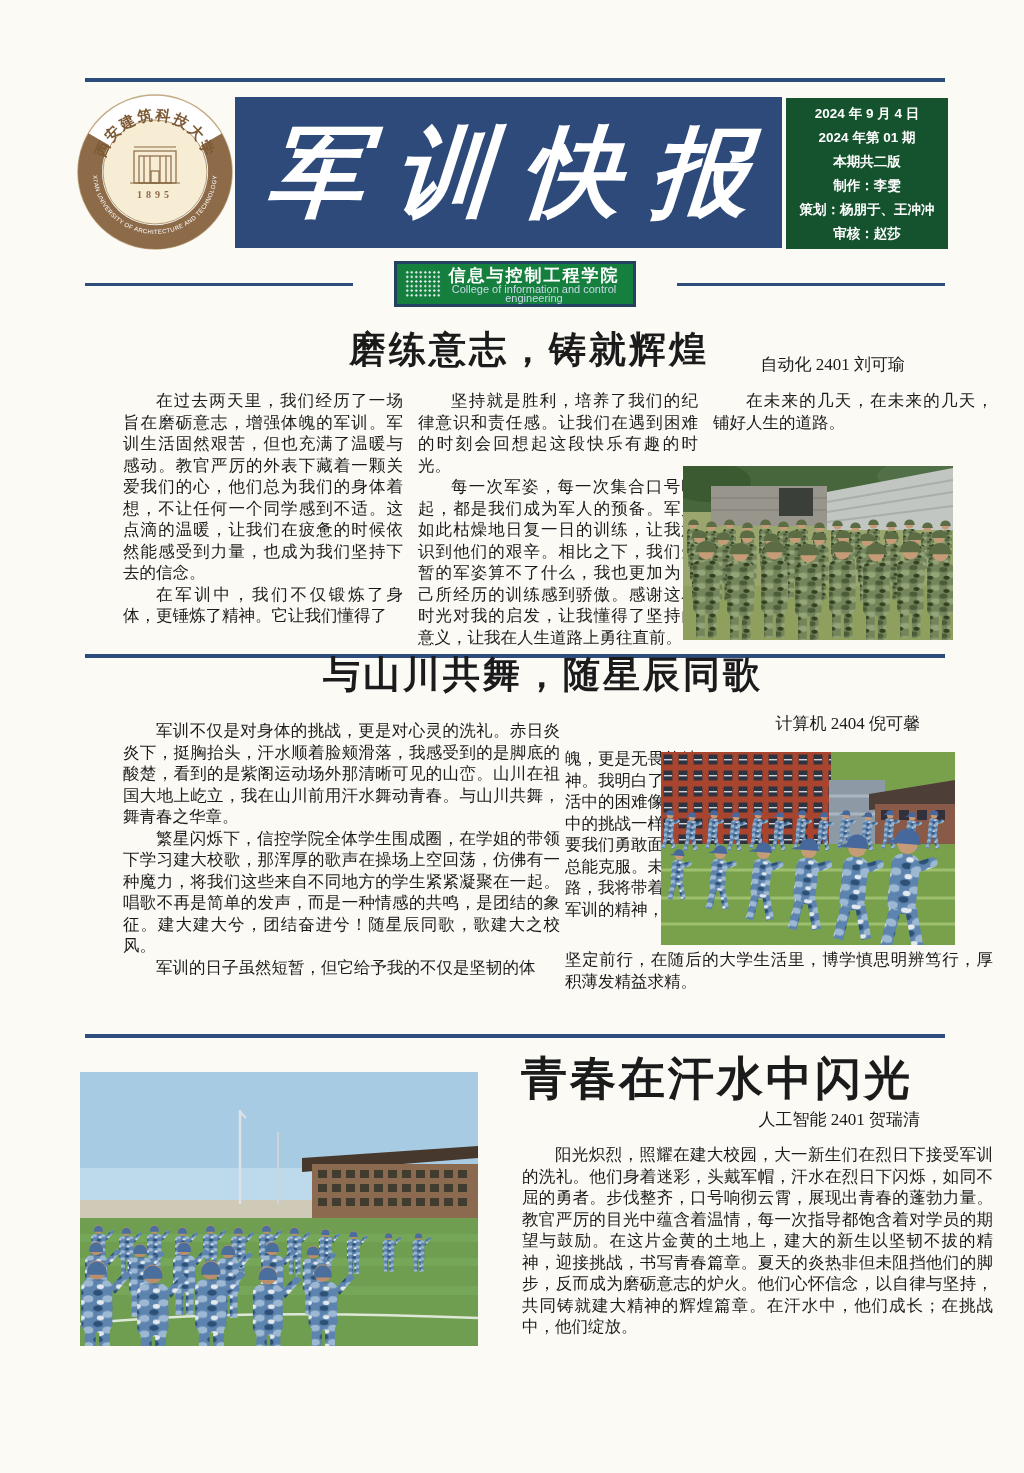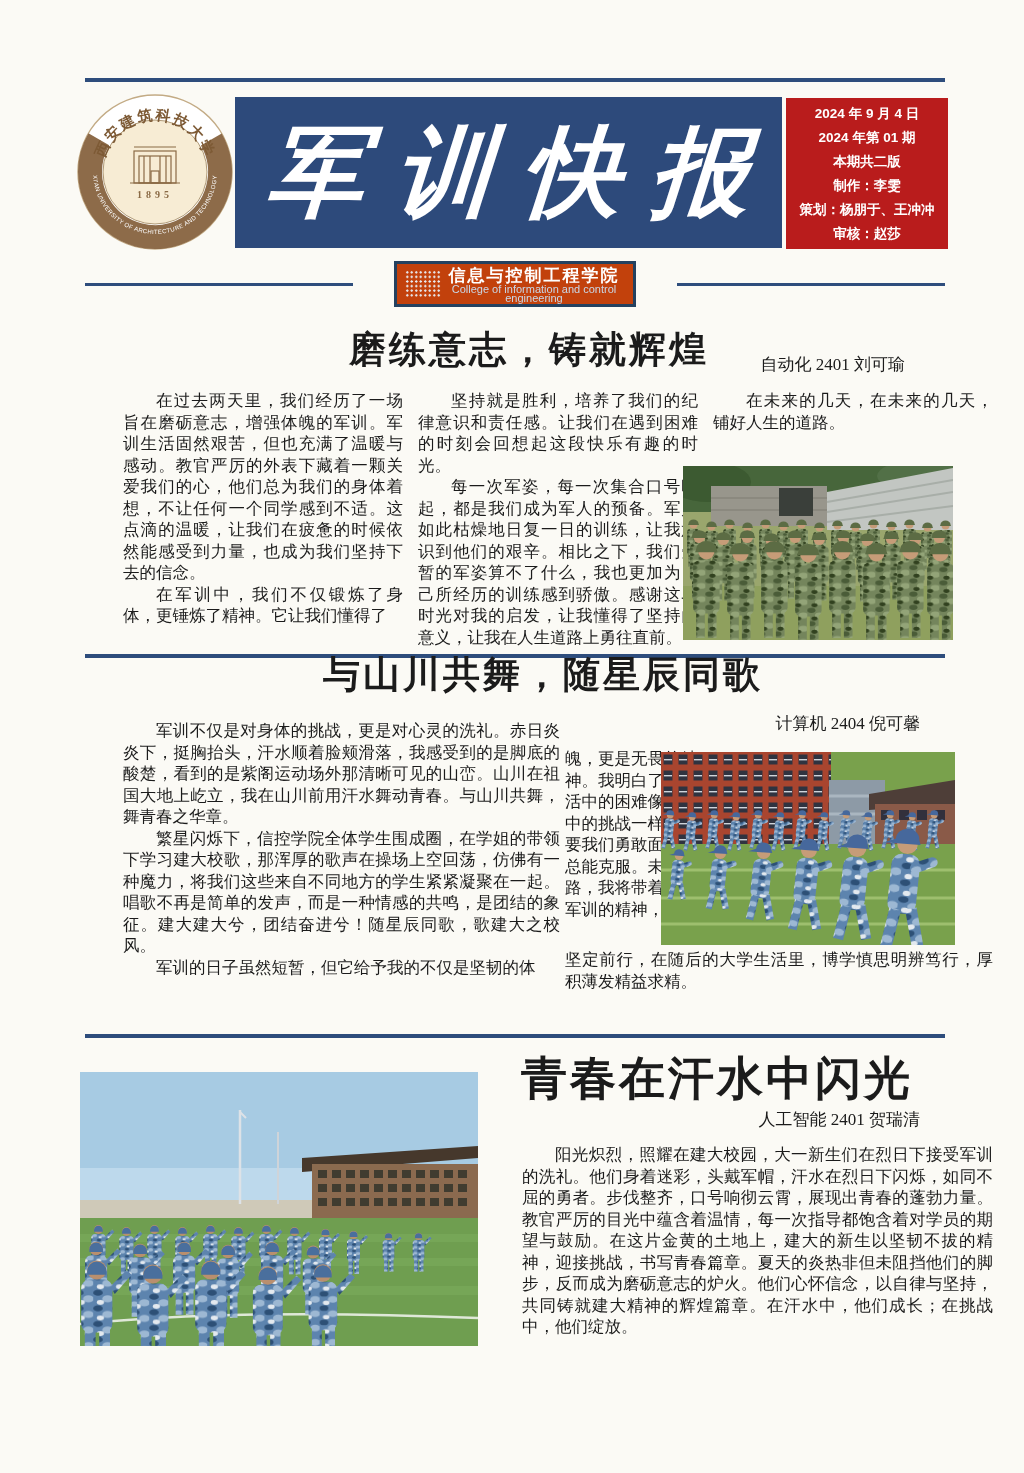--- a/index.html
+++ b/index.html
@@ -16,30 +16,30 @@
     position:absolute; left:235px; top:97px; width:547px; height:151px;
     background:#2d4a7b; display:flex; align-items:center; justify-content:center;
   }
   .masthead-title {
     color:#ffffff; font-weight:bold; font-size:98px; line-height:1;
     letter-spacing:30px; padding-left:28px; font-style:italic;
     transform:skewX(-4deg); white-space:nowrap;
   }
   .info-box {
     position:absolute; left:786px; top:98px; width:162px; height:151px;
-    background:#b91c1c; color:#ffffff; text-align:center;
+    background:#14532d; color:#ffffff; text-align:center;
     font-family:"Liberation Sans","DejaVu Sans",sans-serif; font-weight:bold;
     font-size:13.5px; line-height:24px; display:flex; flex-direction:column; justify-content:center;
   }
   .logo-wrap { position:absolute; left:76px; top:93px; width:158px; height:158px; }
 
   
   .badge {
     position:absolute; left:394px; top:261px; width:242px; height:46px;
-    background:#c2410c; border:3px solid #24415f; box-sizing:border-box;
+    background:#15803d; border:3px solid #24415f; box-sizing:border-box;
     display:flex; align-items:center;
   }
   .badge-dots {
     width:36px; height:28px; margin-left:8px; flex:none;
     background-image:radial-gradient(#e8eef5 1.1px, rgba(0,0,0,0) 1.3px);
     background-size:4.5px 4.6px;
   }
   .badge-text { flex:1; text-align:center; color:#fff; padding-right:6px; }
   .badge-title { font-size:17px; font-weight:bold; letter-spacing:2px; line-height:19px; }
   .badge-sub { font-size:11px; color:#c9d8e8; line-height:9px; font-family:Liberation Sans, sans-serif; }

